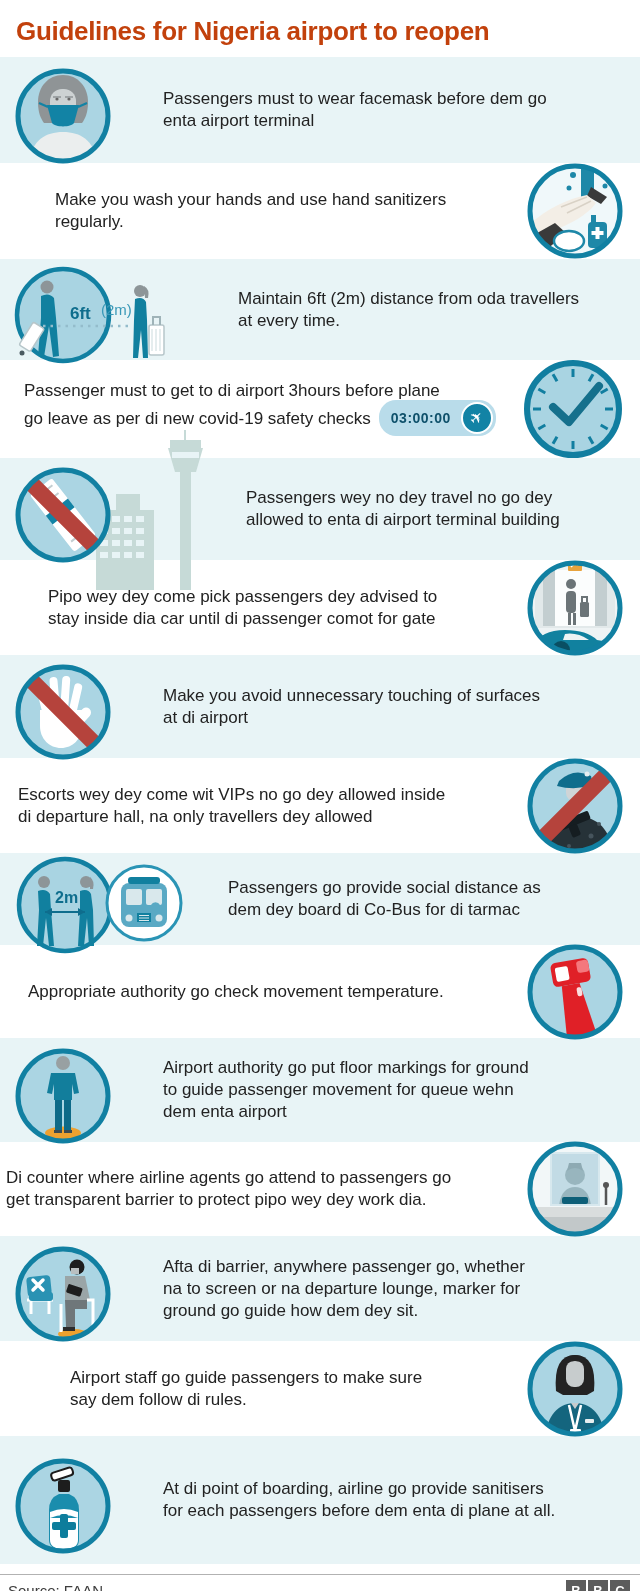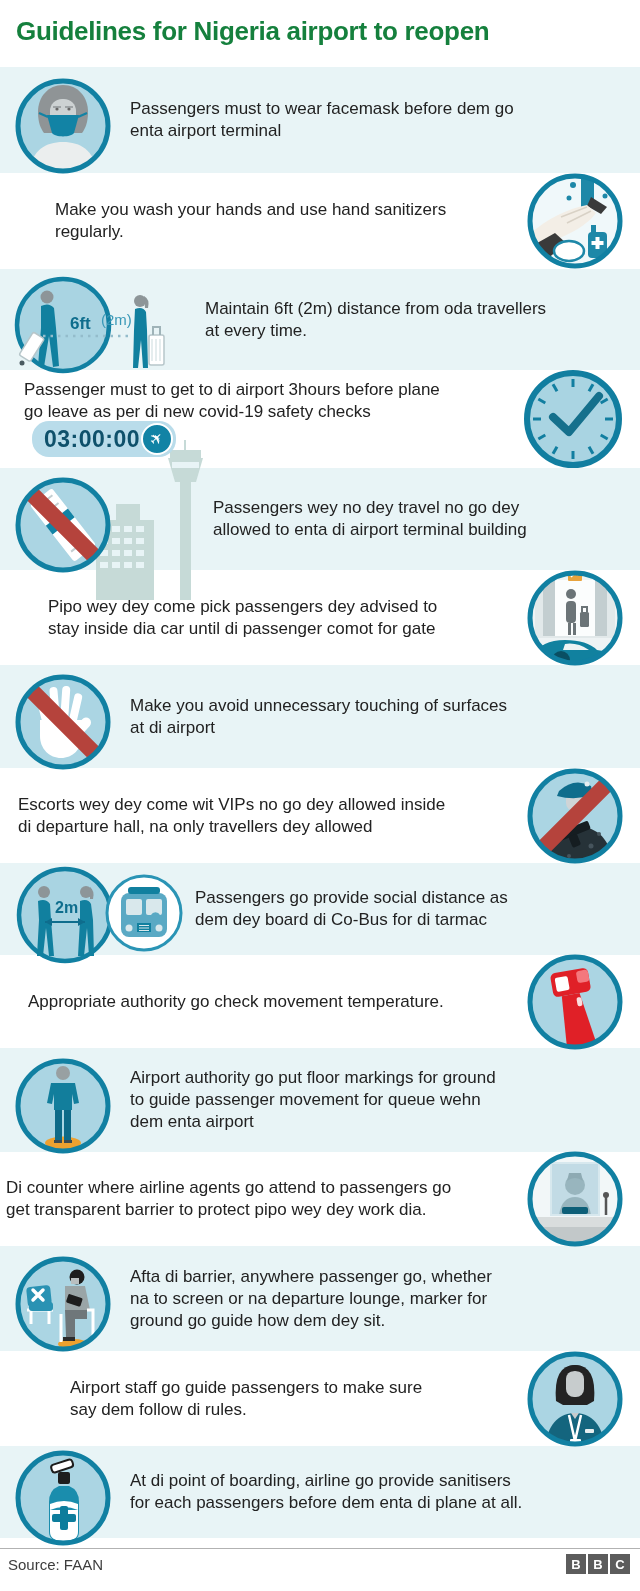--- a/index.html
+++ b/index.html
@@ -1,30 +1,30 @@
 <!DOCTYPE html>
 <html><head>
 <meta charset="utf-8">
 <style>
   html,body{margin:0;padding:0;background:#fff;}
   body{width:640px;font-family:"Liberation Sans","DejaVu Sans",sans-serif;color:#222;}
   .page{width:640px;overflow:hidden;background:#fff;}
-  .title{height:67px;box-sizing:border-box;margin:0;padding:11px 16px 0;font-size:26px;line-height:40px;font-weight:bold;color:#15803d;letter-spacing:-0.3px;}
+  .title{height:57px;box-sizing:border-box;margin:0;padding:11px 16px 0;font-size:26px;line-height:40px;font-weight:bold;color:#c2410c;letter-spacing:-0.3px;}
   .row{display:flex;align-items:center;position:relative;box-sizing:border-box;}
-  .row.tint{background:#e8f4f6;}
+  .row.tint{background:#e8f4f6;gap:33px;}
   .icon-box{flex:0 0 auto;position:relative;z-index:2;line-height:0;}
   .row.left .icon-box{margin-left:13px;margin-top:11px;}
   .row.right .icon-box{margin-right:15px;}
   .txt{flex:1;font-size:17px;line-height:22px;color:#222;white-space:pre-line;margin:0;position:relative;z-index:2;padding-right:6px;}
   .row.left .txt{padding-left:17px;}
   .r1{height:106px}.r2{height:96px}.r3{height:101px}.r4{height:98px}.r5{height:102px}
   .r6{height:95px}.r7{height:103px}.r8{height:95px}.r9{height:92px}.r10{height:93px}
-  .r11{height:104px}.r12{height:94px}.r13{height:105px}.r14{height:95px}.r15{height:92px}
+  .r11{height:104px}.r12{height:94px}.r13{height:105px}.r14{height:95px}.r15{height:128px}
   .badge{display:inline-flex;align-items:center;background:#b9dcea;border-radius:17px;padding:2px 3px 2px 12px;margin-left:8px;vertical-align:middle;position:relative;top:-2px;}
-  .badge-time{font-weight:bold;color:#0f516b;font-size:23px;margin-right:1px;letter-spacing:0.5px;}
+  .badge-time{font-weight:bold;color:#0f516b;font-size:14px;margin-right:10px;letter-spacing:0.5px;}
   .badge-plane{width:28px;height:28px;border-radius:50%;background:#1283a5;border:2px solid #fff;color:#fff;display:flex;align-items:center;justify-content:center;font-size:16px;box-sizing:content-box;}
   .badge-plane b{transform:rotate(-45deg);font-weight:normal;}
   .tower{position:absolute;left:96px;top:-28px;z-index:1;}
   .footer-gap{height:10px;background:#fff;}
   .footer{border-top:1px solid #b2b2b2;height:29px;box-sizing:border-box;display:flex;align-items:center;justify-content:space-between;padding:2px 10px 0 8px;}
   .source{font-size:15px;color:#3d3d3d;}
   .bbc{display:flex;gap:2px;}
   .bbc span{width:20px;height:20px;background:#5c5c5c;color:#fff;font-weight:bold;font-size:13px;display:flex;align-items:center;justify-content:center;}
 </style>
 </head>

